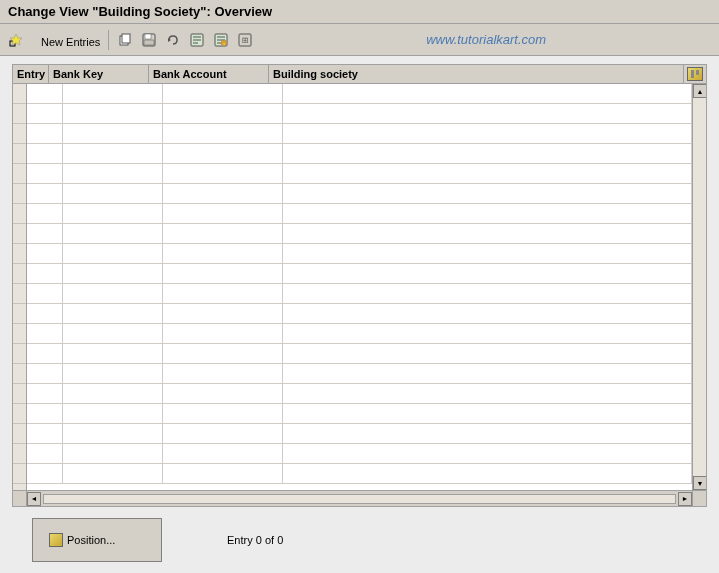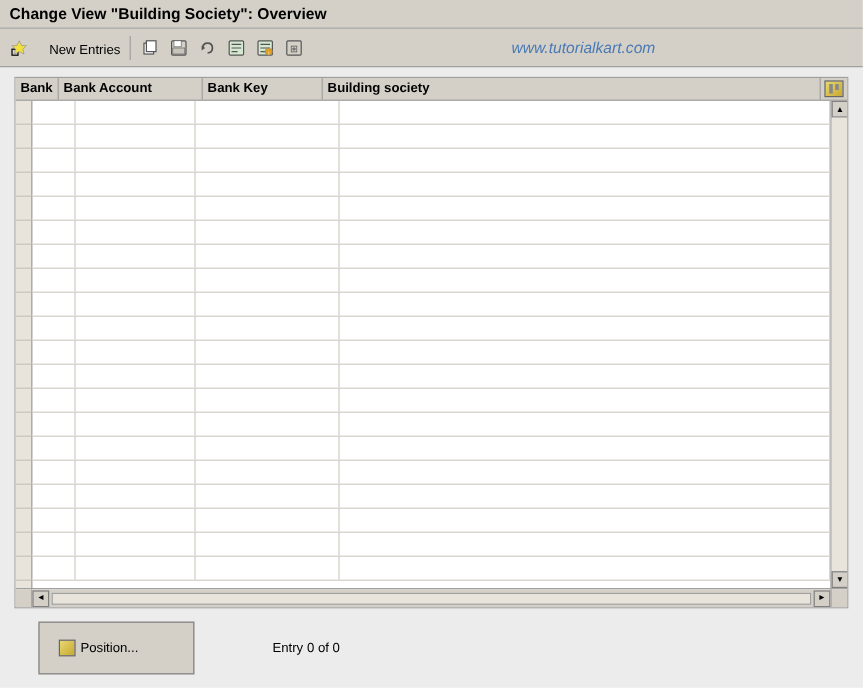--- a/index.html
+++ b/index.html
@@ -391,27 +391,27 @@
     <div class="watermark">www.tutorialkart.com</div>
 
   </div>
 
   <div class="main-content">
 
     <div class="table-container">
 
       <div class="table-header">
         <div class="table-header-cell col-ctry">
-          <span>Bank</span>
+          <span>Entry</span>
+        </div>
+        <div class="table-header-cell col-bank-key">
+          <span>Bank Key</span>
         </div>
         <div class="table-header-cell col-bank-account">
           <span>Bank Account</span>
-        </div>
-        <div class="table-header-cell col-bank-key">
-          <span>Bank Key</span>
         </div>
         <div class="table-header-cell col-building-society">
           <span>Building society</span>
         </div>
         <div class="col-settings">
           <div class="settings-icon-box">
             <svg width="10" height="10" viewBox="0 0 10 10">
               <rect x="1" y="1" width="3" height="8" fill="#888"></rect>
               <rect x="6" y="1" width="3" height="5" fill="#888"></rect>
             </svg>

